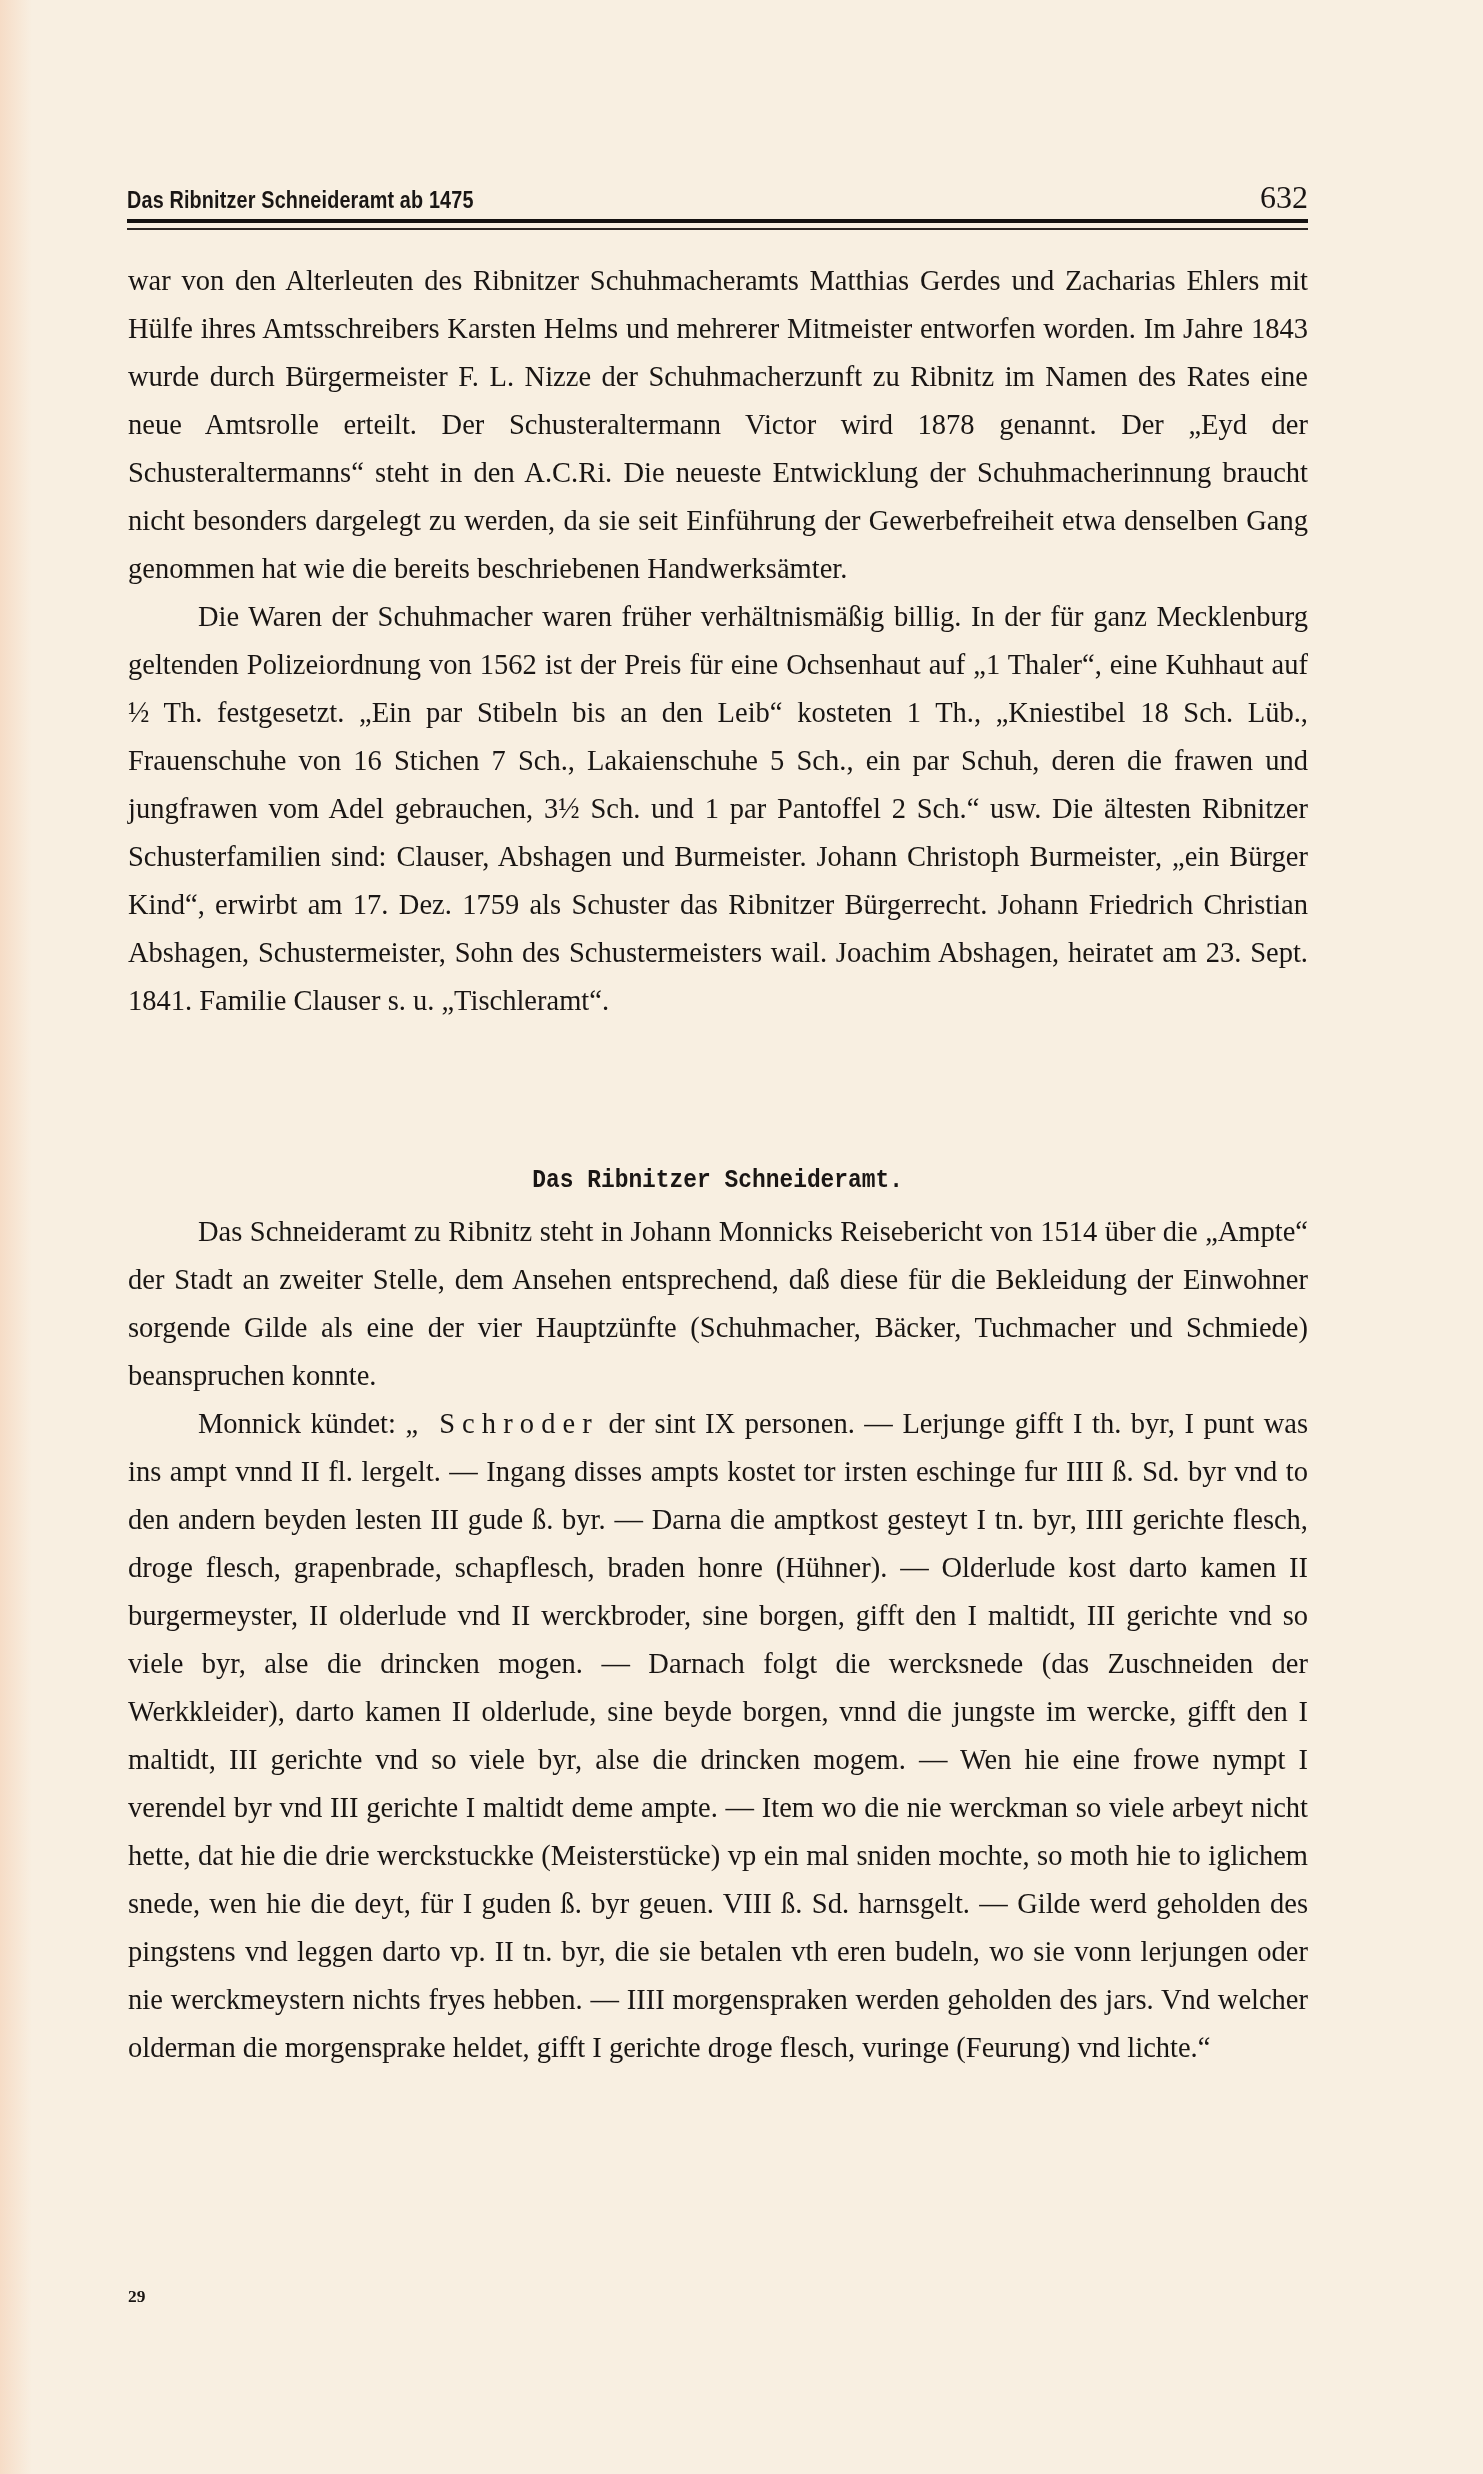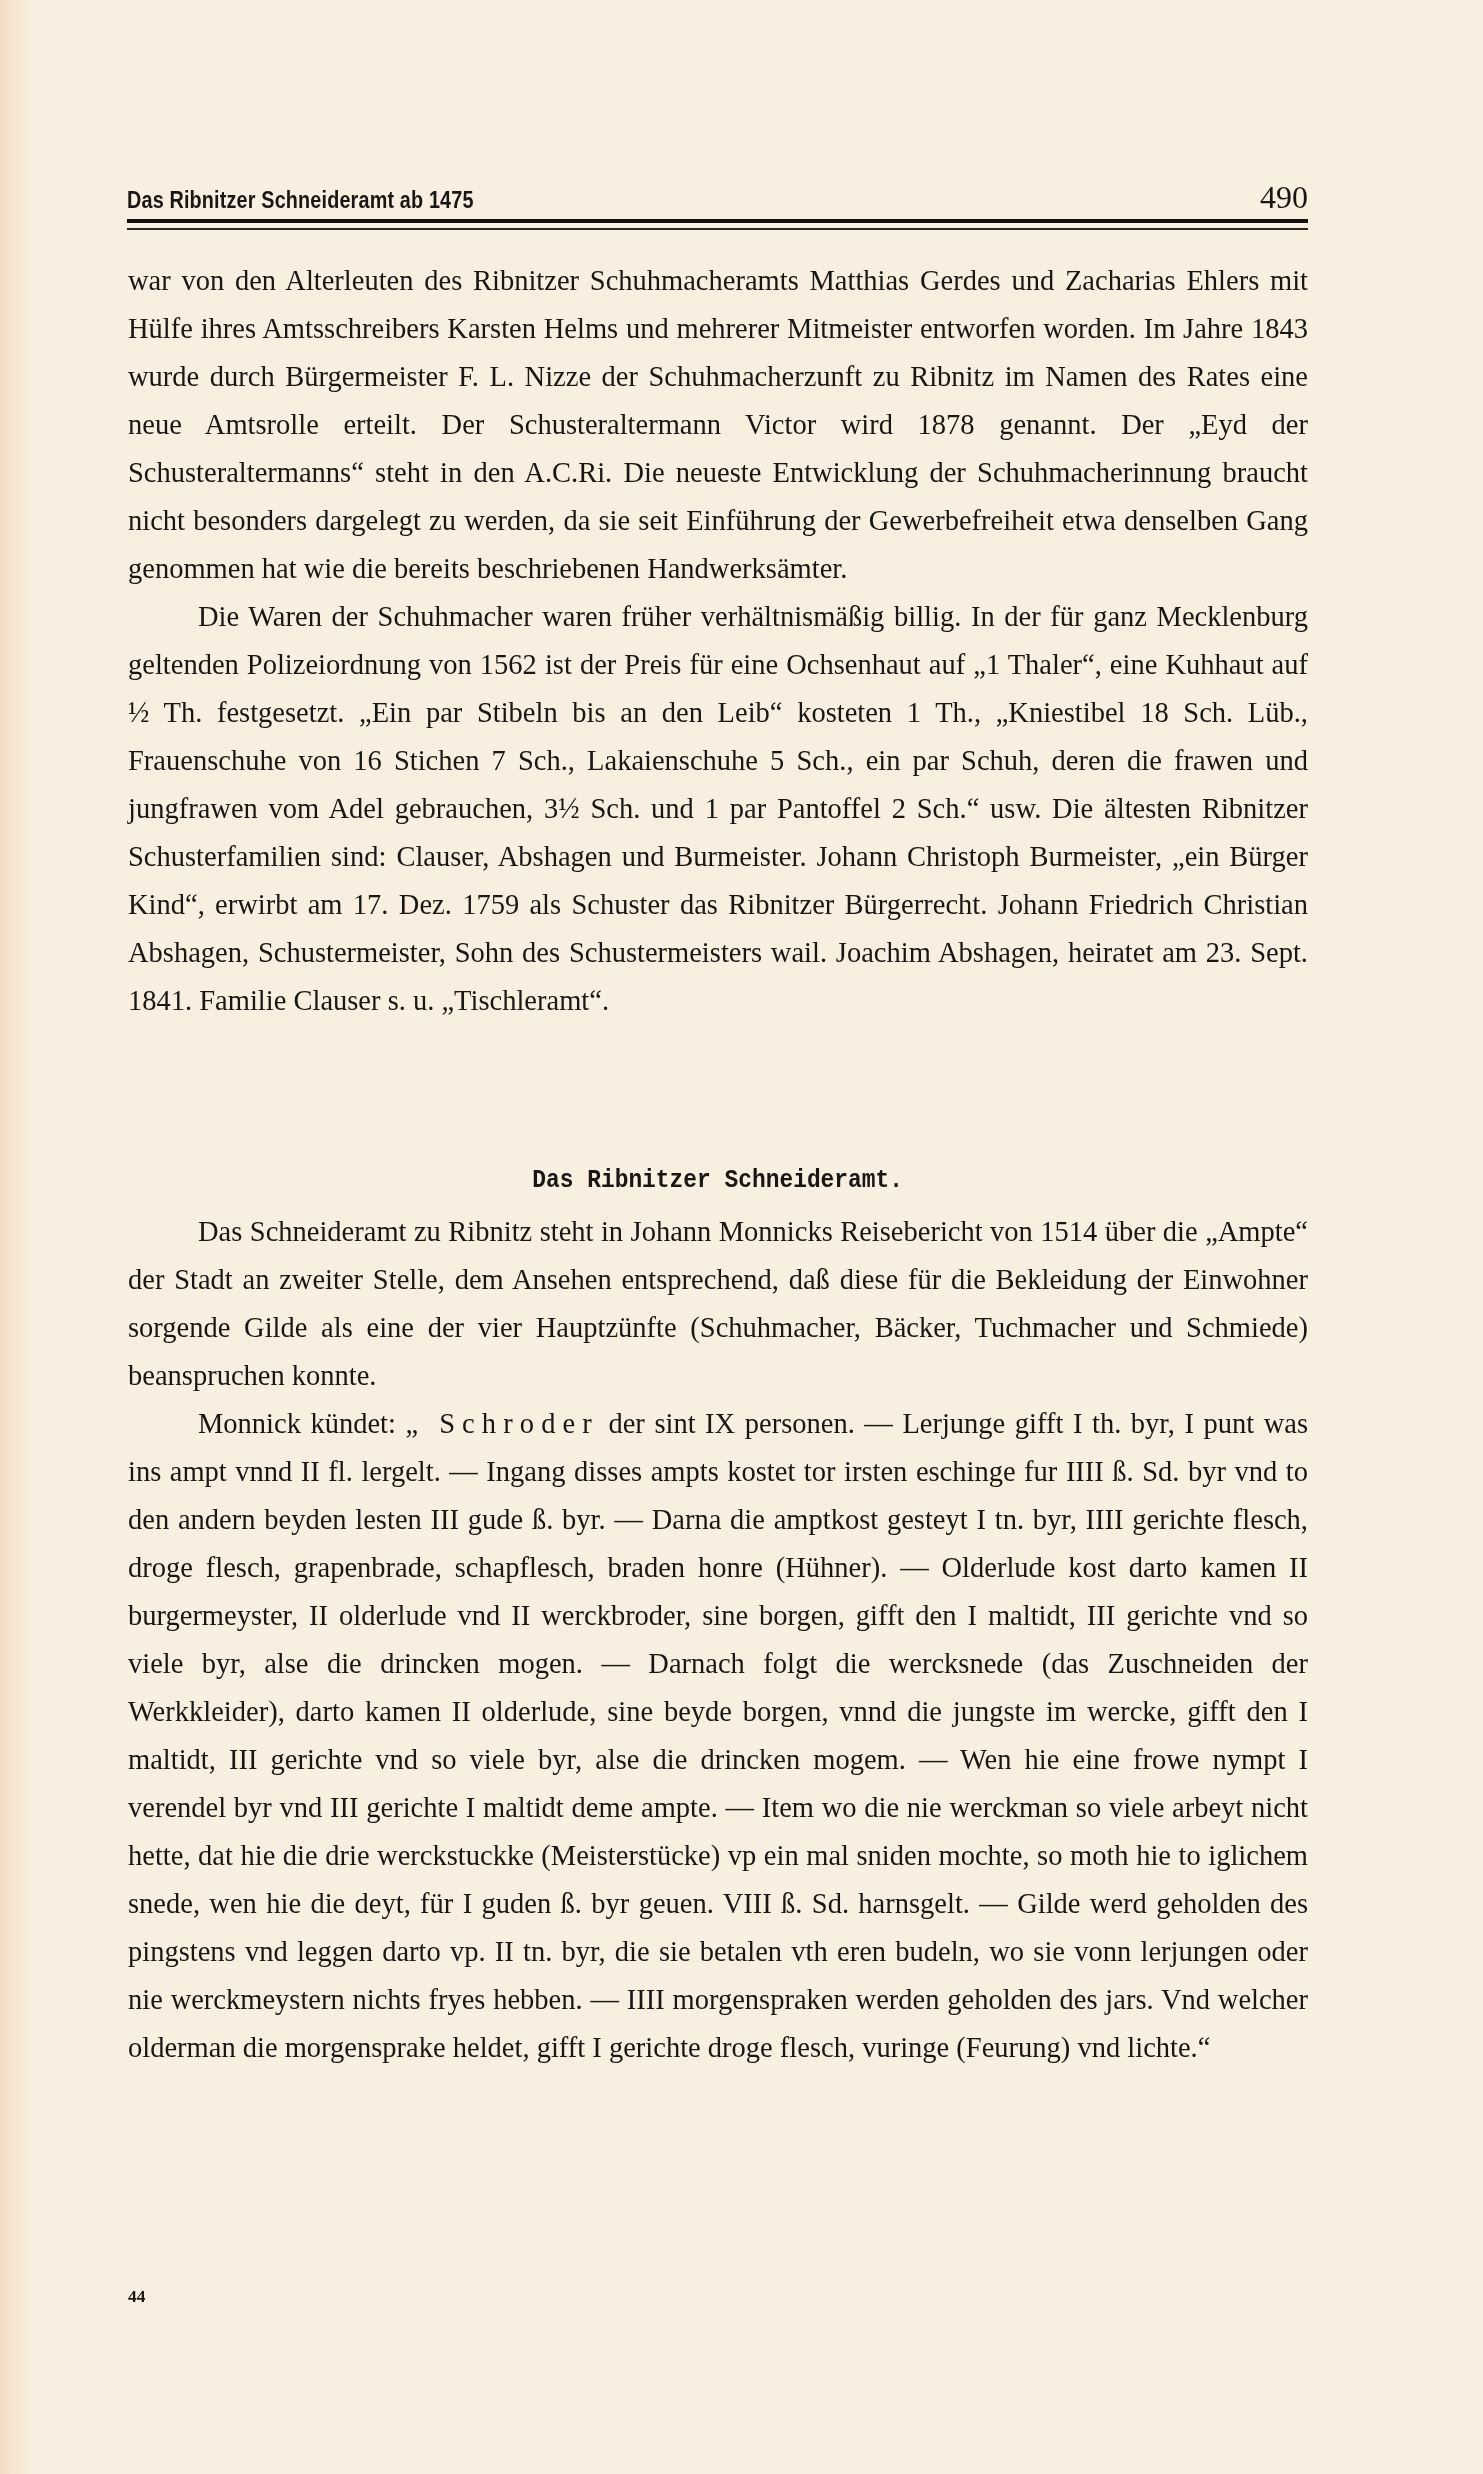--- a/index.html
+++ b/index.html
@@ -52,33 +52,33 @@
     font-family: "Liberation Serif", serif; font-weight: bold; font-size: 17.4px;
   }
 </style>
 </head>
 <body>
 
 <div class="page-edge"></div>
 
 <div class="running-head">
   <span class="running-title">Das Ribnitzer Schneideramt ab 1475</span>
-  <span class="page-number">490</span>
+  <span class="page-number">632</span>
 </div>
 <div class="rule-thick"></div>
 <div class="rule-thin"></div>
 
 <div class="body-text" id="block1">
   <p class="para">war von den Alterleuten des Ribnitzer Schuhmacheramts Matthias Gerdes und Zacharias Ehlers mit Hülfe ihres Amtsschreibers Karsten Helms und mehrerer Mitmeister entworfen worden. Im Jahre 1843 wurde durch Bürgermeister F. L. Nizze der Schuhmacherzunft zu Ribnitz im Namen des Rates eine neue Amtsrolle erteilt. Der Schusteraltermann Victor wird 1878 genannt. Der „Eyd der Schusteraltermanns“ steht in den A.C.Ri. Die neueste Entwicklung der Schuhmacherinnung braucht nicht besonders dargelegt zu werden, da sie seit Einführung der Gewerbefreiheit etwa denselben Gang genommen hat wie die bereits beschriebenen Handwerksämter.</p>
   <p class="para indent">Die Waren der Schuhmacher waren früher verhältnismäßig billig. In der für ganz Mecklenburg geltenden Polizeiordnung von 1562 ist der Preis für eine Ochsenhaut auf „1 Thaler“, eine Kuhhaut auf ½ Th. festgesetzt. „Ein par Stibeln bis an den Leib“ kosteten 1 Th., „Kniestibel 18 Sch. Lüb., Frauenschuhe von 16 Stichen 7 Sch., Lakaienschuhe 5 Sch., ein par Schuh, deren die frawen und jungfrawen vom Adel gebrauchen, 3½ Sch. und 1 par Pantoffel 2 Sch.“ usw. Die ältesten Ribnitzer Schusterfamilien sind: Clauser, Abshagen und Burmeister. Johann Christoph Burmeister, „ein Bürger Kind“, erwirbt am 17. Dez. 1759 als Schuster das Ribnitzer Bürgerrecht. Johann Friedrich Christian Abshagen, Schustermeister, Sohn des Schustermeisters wail. Joachim Abshagen, heiratet am 23. Sept. 1841. Familie Clauser s. u. „Tischleramt“.</p>
 </div>
 
 <div class="section-heading">
   <span>Das Ribnitzer Schneideramt.</span>
 </div>
 
 <div class="body-text" id="block2">
   <p class="para indent">Das Schneideramt zu Ribnitz steht in Johann Monnicks Reisebericht von 1514 über die „Ampte“ der Stadt an zweiter Stelle, dem Ansehen entsprechend, daß diese für die Bekleidung der Einwohner sorgende Gilde als eine der vier Hauptzünfte (Schuhmacher, Bäcker, Tuchmacher und Schmiede) beanspruchen konnte.</p>
   <p class="para indent"><span>Monnick kündet: „</span><span class="spaced">Schroder</span><span> der sint IX personen. — Lerjunge gifft I th. byr, I punt was ins ampt vnnd II fl. lergelt. — Ingang disses ampts kostet tor irsten eschinge fur IIII ß. Sd. byr vnd to den andern beyden lesten III gude ß. byr. — Darna die amptkost gesteyt I tn. byr, IIII gerichte flesch, droge flesch, grapenbrade, schapflesch, braden honre (Hühner). — Olderlude kost darto kamen II burgermeyster, II olderlude vnd II werckbroder, sine borgen, gifft den I maltidt, III gerichte vnd so viele byr, alse die drincken mogen. — Darnach folgt die wercksnede (das Zuschneiden der Werkkleider), darto kamen II olderlude, sine beyde borgen, vnnd die jungste im wercke, gifft den I maltidt, III gerichte vnd so viele byr, alse die drincken mogem. — Wen hie eine frowe nympt I verendel byr vnd III gerichte I maltidt deme ampte. — Item wo die nie werckman so viele arbeyt nicht hette, dat hie die drie werckstuckke (Meisterstücke) vp ein mal sniden mochte, so moth hie to iglichem snede, wen hie die deyt, für I guden ß. byr geuen. VIII ß. Sd. harnsgelt. — Gilde werd geholden des pingstens vnd leggen darto vp. II tn. byr, die sie betalen vth eren budeln, wo sie vonn lerjungen oder nie werckmeystern nichts fryes hebben. — IIII morgenspraken werden geholden des jars. Vnd welcher olderman die morgensprake heldet, gifft I gerichte droge flesch, vuringe (Feurung) vnd lichte.“</span></p>
 </div>
 
-<div class="signature">44</div>
+<div class="signature">29</div>
 
 
 </body></html>

